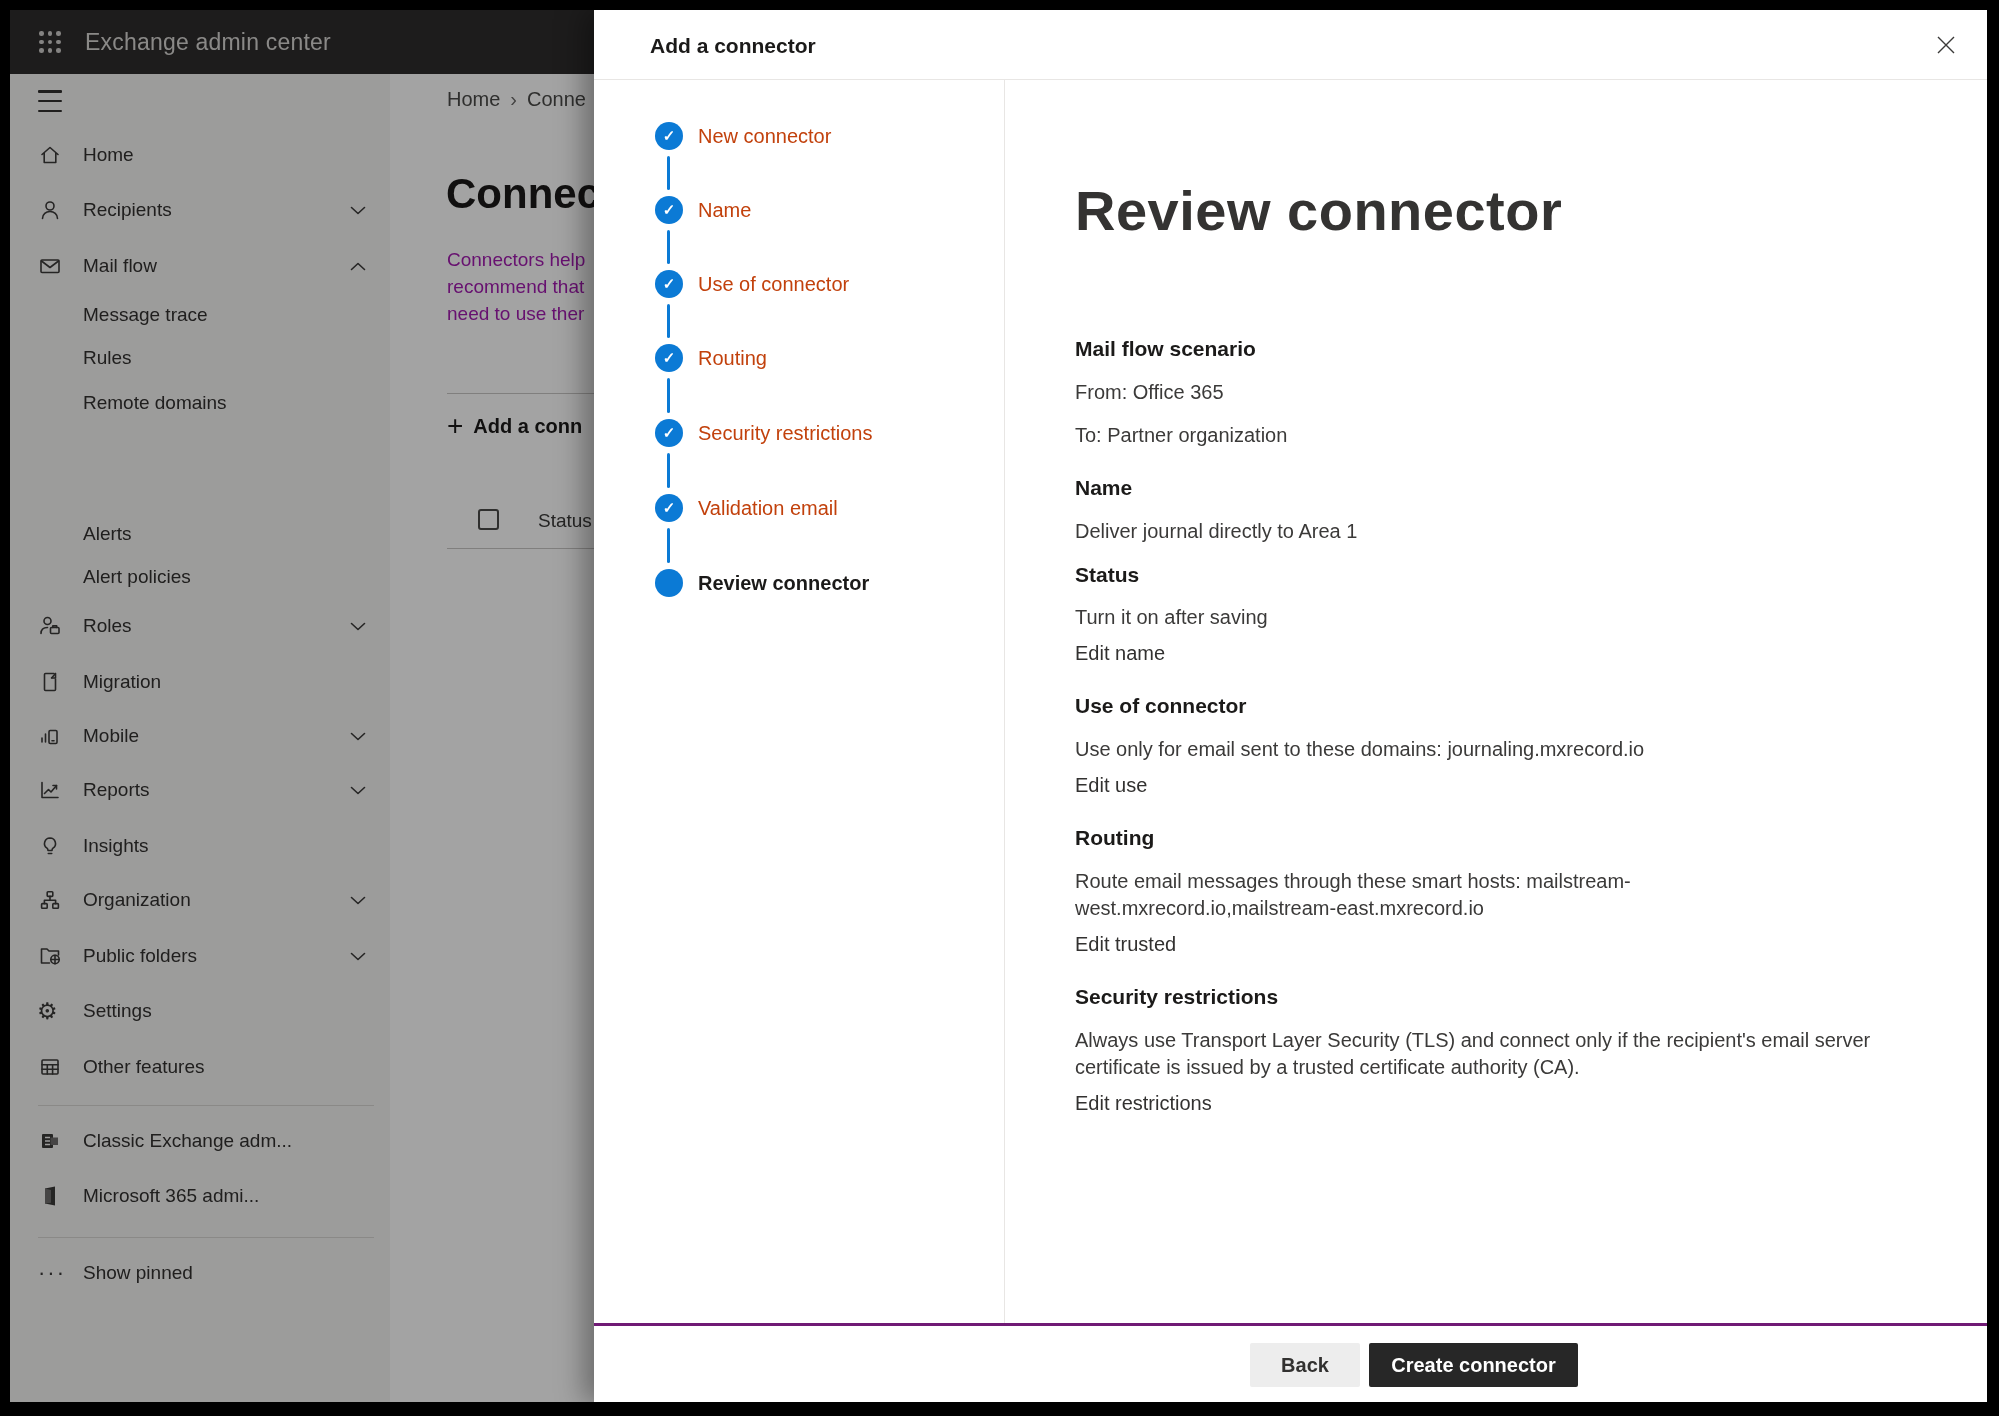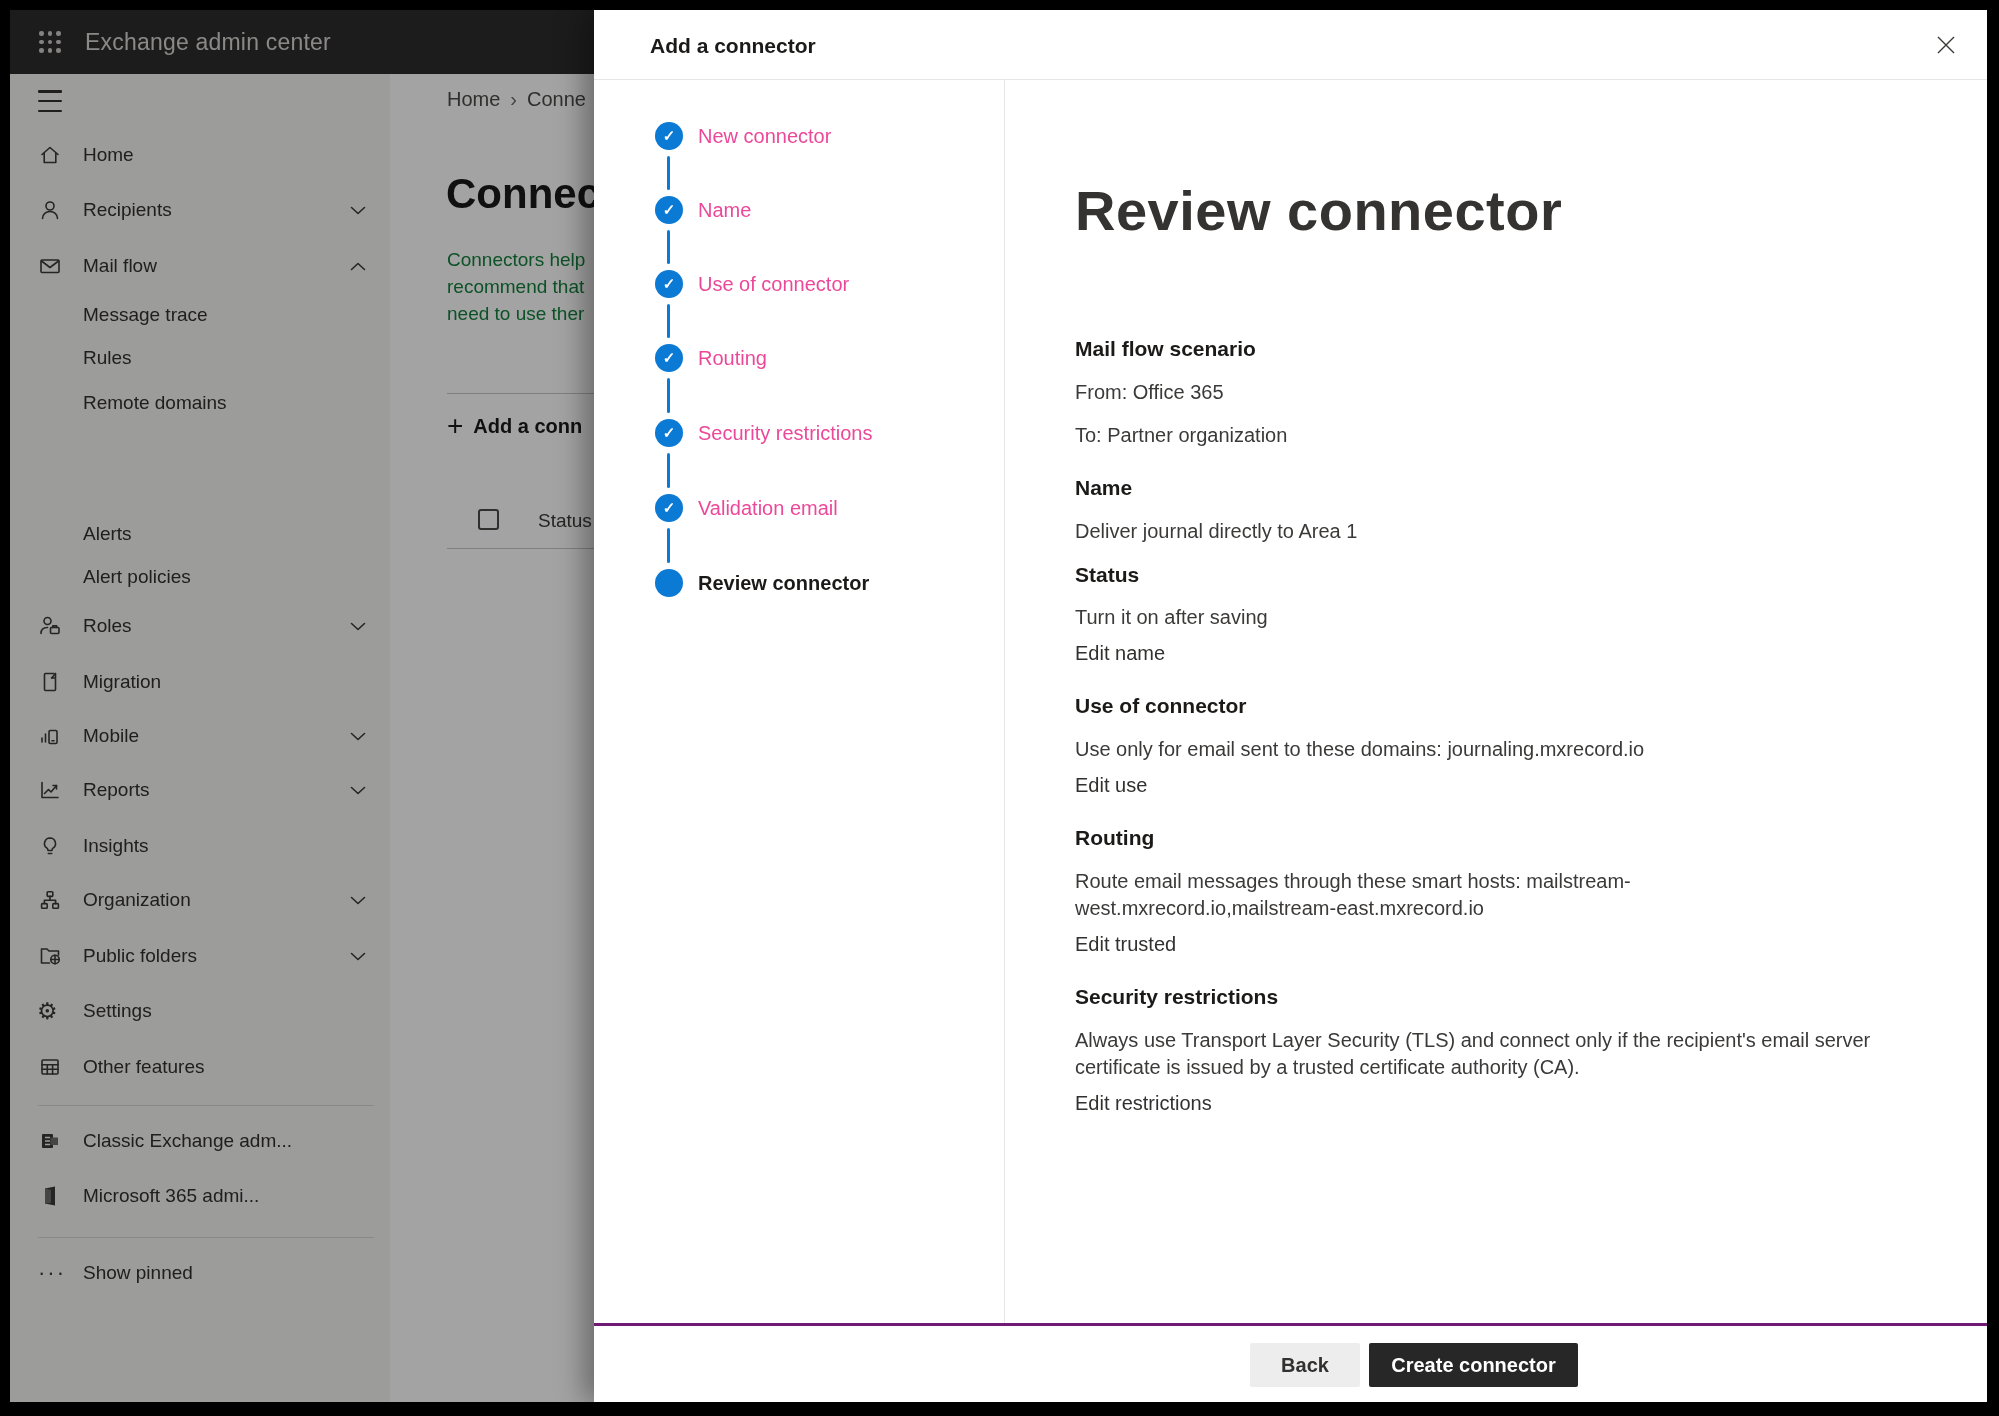--- a/index.html
+++ b/index.html
@@ -25,42 +25,42 @@
   .side-div { position:absolute; left:28px; right:16px; height:1px; background:#d8d6d4; }
   .stroke { fill:none; stroke:#3b3a39; stroke-width:1.6; stroke-linecap:round; stroke-linejoin:round; }
   .gear-glyph { position:absolute; left:27px; font-size:23px; color:#3b3a39; line-height:24px; }
   .dots-glyph { position:absolute; left:28px; font-size:22px; color:#3b3a39; letter-spacing:2px; }
 
   
   .pagebg { position:absolute; left:380px; top:64px; right:0; bottom:0; background:#fff; }
   .breadcrumb { position:absolute; left:57px; top:14px; display:flex; align-items:center; gap:10px; font-size:20px; color:#4a4a48; }
   .breadcrumb .sep { font-size:20px; color:#6b6a69; }
   .page-heading { position:absolute; left:56px; top:96px; font-size:42px; font-weight:700; color:#1b1a19; white-space:nowrap; }
-  .page-desc { position:absolute; left:57px; top:172px; font-size:19px; line-height:27px; color:#15803d; white-space:nowrap; }
+  .page-desc { position:absolute; left:57px; top:172px; font-size:19px; line-height:27px; color:#a21caf; white-space:nowrap; }
   .pg-div1 { position:absolute; left:57px; right:0; top:319px; height:1px; background:#c9c7c5; }
   .add-row { position:absolute; left:57px; top:338px; display:flex; align-items:center; gap:10px; cursor:pointer; }
   .add-plus { font-size:28px; font-weight:400; color:#1b1a19; line-height:28px; }
   .add-label { font-size:20px; font-weight:700; color:#1b1a19; white-space:nowrap; }
   .bg-checkbox { position:absolute; left:88px; top:435px; width:21px; height:21px; border:2px solid #4a4a48; border-radius:3px; background:transparent; cursor:pointer; }
   .status-col { position:absolute; left:148px; top:436px; font-size:19px; color:#3b3a39; }
   .pg-div2 { position:absolute; left:57px; right:0; top:474px; height:1px; background:#c9c7c5; }
 
   
   .dim { position:absolute; left:0; top:0; width:584px; height:100%; background:rgba(0,0,0,0.36); z-index:5; }
 
   
   .modal { position:absolute; left:584px; top:0; width:1393px; height:1392px; background:#fff; z-index:10; box-shadow:-10px 0 26px rgba(0,0,0,0.35); }
   .modal-header { position:absolute; left:0; top:0; right:0; height:70px; border-bottom:1px solid #e8e6e4; }
   .modal-title { position:absolute; left:56px; top:24px; font-size:21px; font-weight:700; color:#1b1a19; }
   .modal-close { position:absolute; right:28px; top:22px; width:26px; height:26px; cursor:pointer; display:flex; align-items:center; justify-content:center; }
 
   .wizard { position:absolute; left:0; top:70px; width:411px; bottom:79px; border-right:1px solid #e8e6e4; }
   .step { position:absolute; left:61px; display:flex; align-items:center; }
   .step-circle { width:28px; height:28px; border-radius:50%; background:#0b7ad5; display:flex; align-items:center; justify-content:center; color:#fff; font-size:15px; font-weight:700; }
-  .step-label { position:absolute; left:43px; font-size:20px; color:#ec4899; white-space:nowrap; }
+  .step-label { position:absolute; left:43px; font-size:20px; color:#c2410c; white-space:nowrap; }
   .step-label.current { font-weight:700; color:#1b1a19; }
   .step-line { position:absolute; left:73px; width:3px; background:#0b7ad5; border-radius:2px; }
 
   .content { position:absolute; left:411px; top:70px; right:0; bottom:79px; overflow:hidden; }
   .content-col { margin-left:70px; width:800px; }
   .review-heading { margin-top:96px; font-size:56px; line-height:70px; font-weight:700; color:#343332; letter-spacing:.5px; }
   .sec-h { font-size:21px; font-weight:700; line-height:26px; color:#1b1a19; margin:26px 0 17px; }
   .sec-h.first { margin-top:90px; }
   .row { font-size:20px; line-height:27px; color:#3b3a39; margin:0 0 16px; }
   .row.link { margin-top:-7px; color:#323130; cursor:pointer; width:max-content; }

